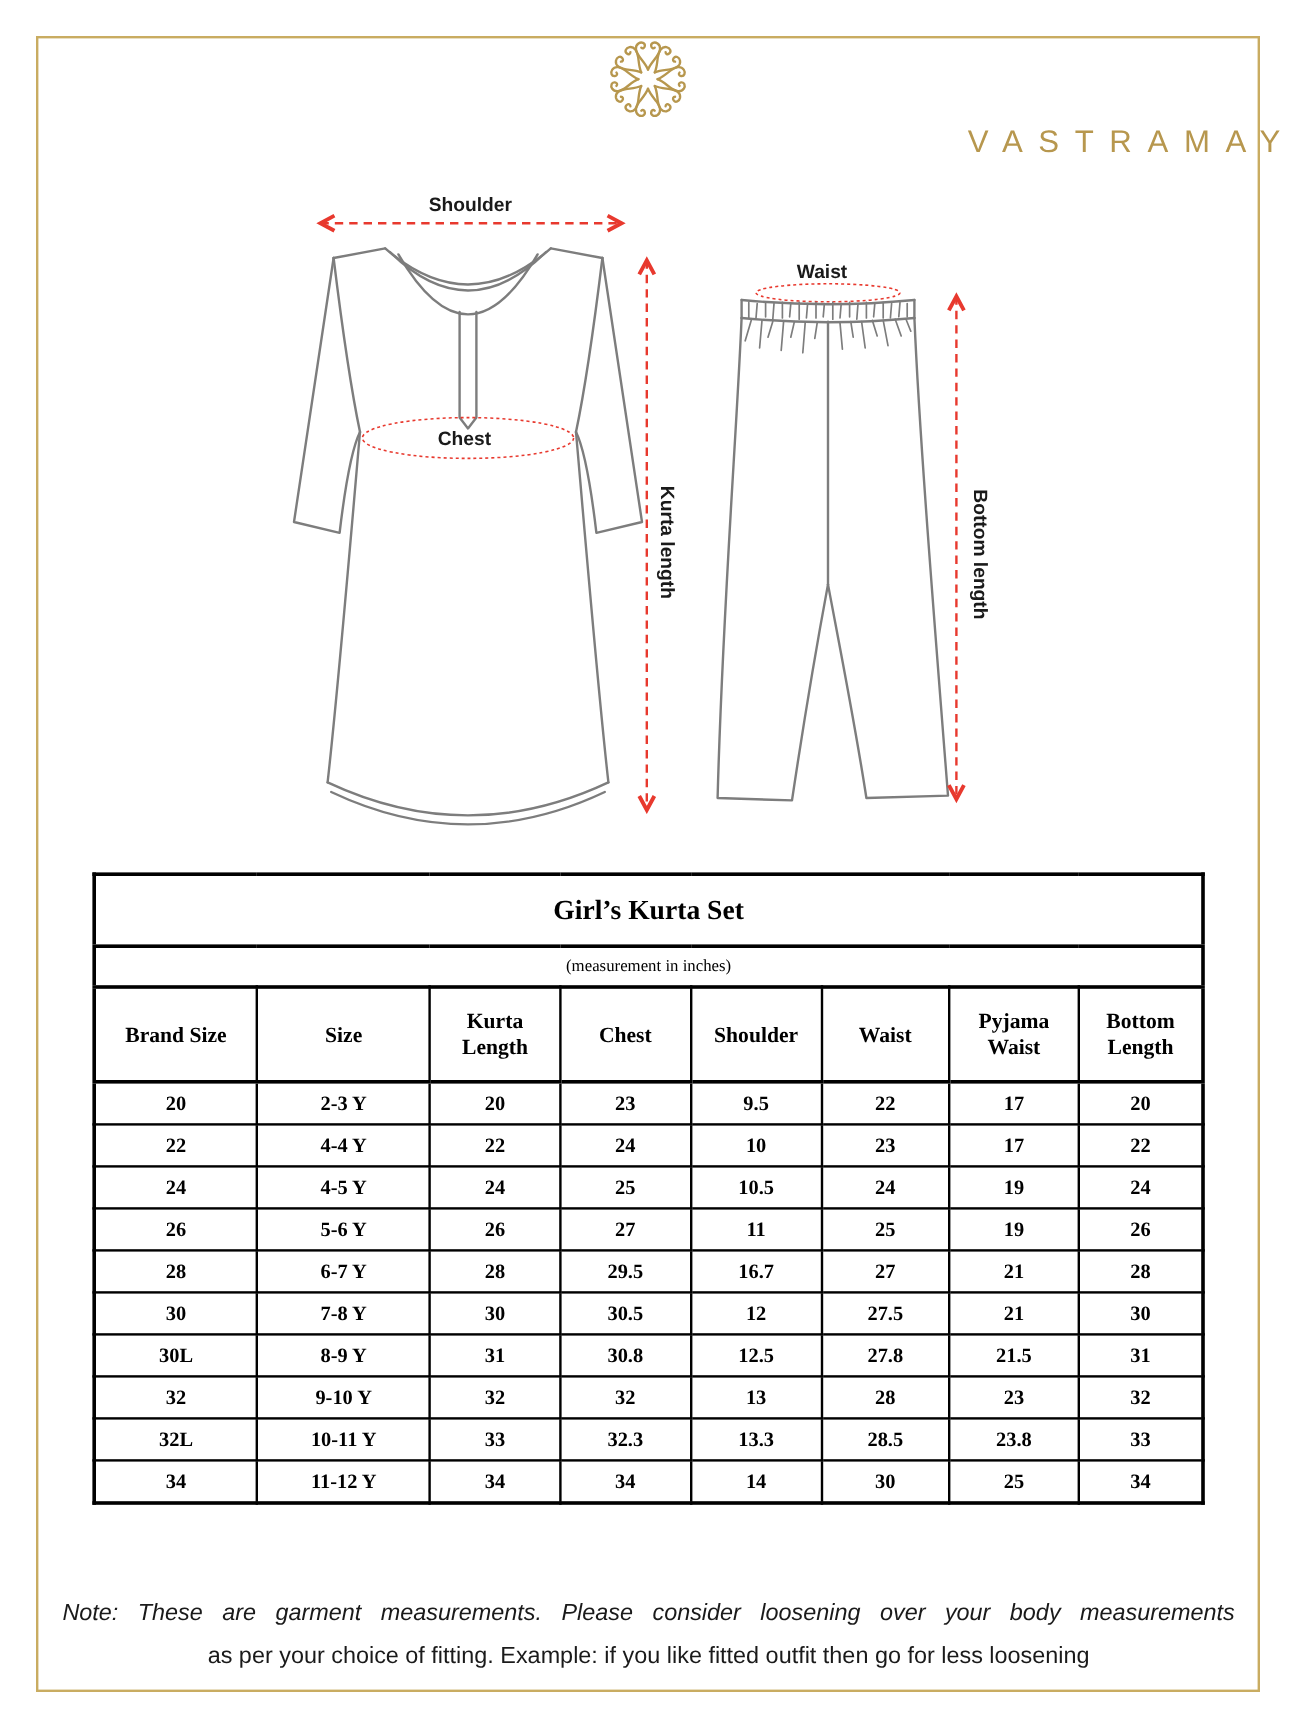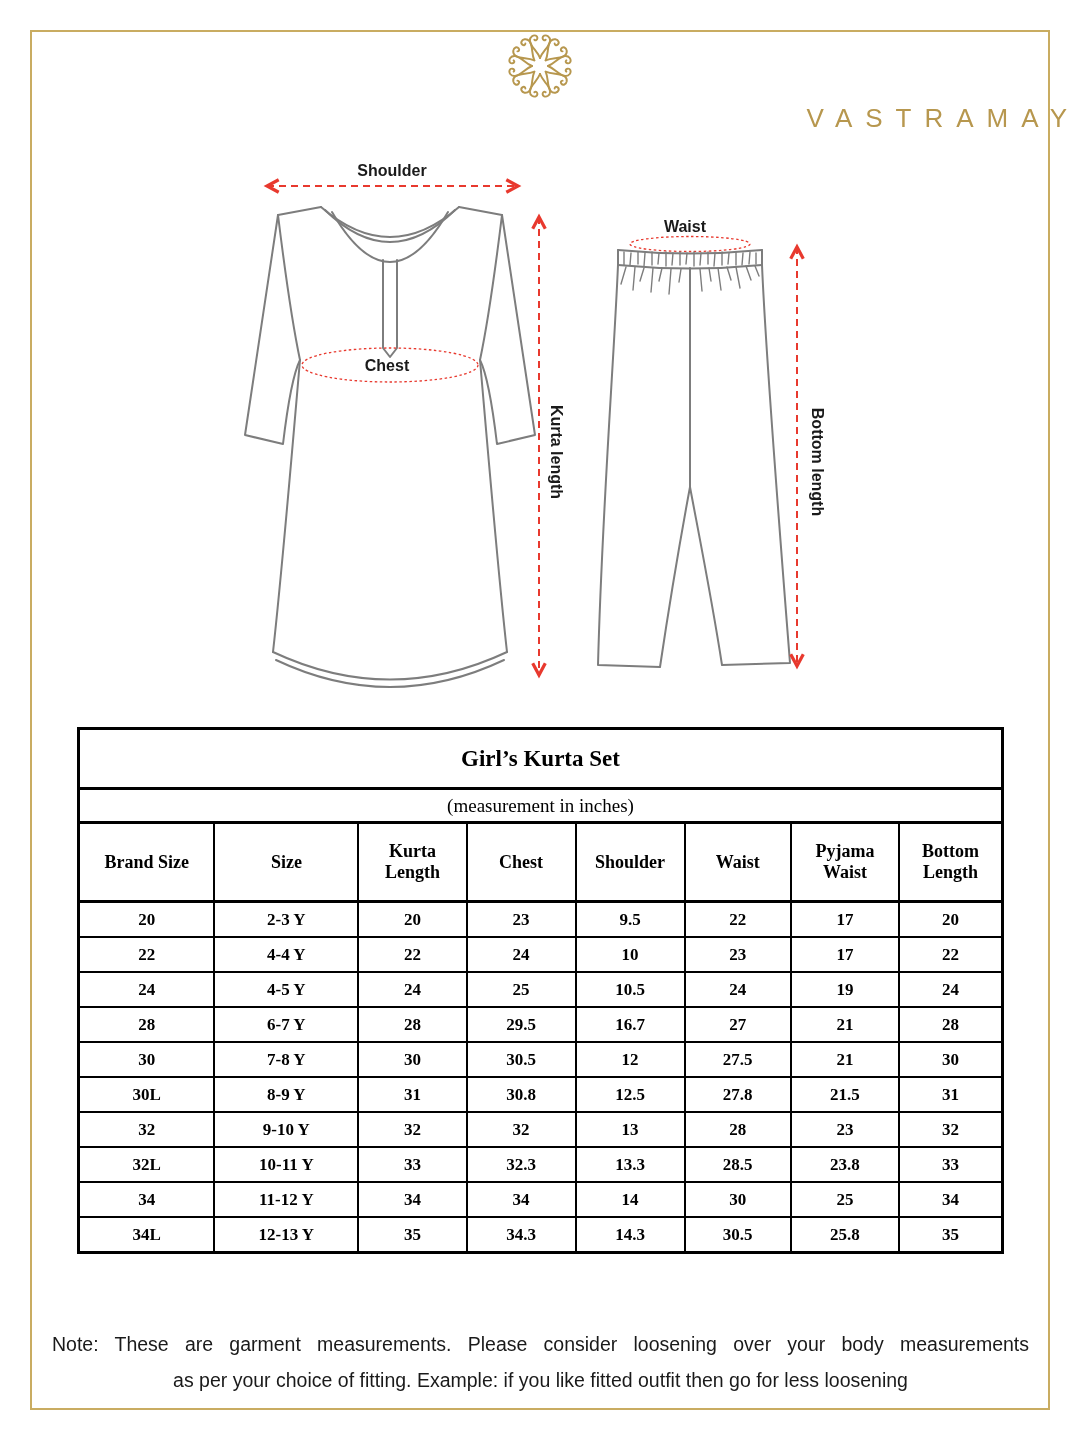--- a/index.html
+++ b/index.html
@@ -27,26 +27,26 @@
   .measure{stroke:#e8392e;stroke-width:2;fill:none;stroke-dasharray:7 5;}
   .measure-dot{stroke:#e8392e;stroke-width:1.3;fill:none;stroke-dasharray:2.5 2.5;}
   .diagram-label{font-size:16px;font-weight:bold;fill:#1a1a1a;}
   
   .size-table{
     position:absolute;left:77px;top:727px;width:927px;
     border-collapse:collapse;border:3px solid #000;table-layout:fixed;font-family:Liberation Serif, serif;
   }
   .size-table td,.size-table th{text-align:center;vertical-align:middle;padding:0 2px;}
   .title-cell{height:57px;font-size:23px;font-weight:bold;border-bottom:3px solid #000;}
-  .subtitle-cell{height:31px;font-size:19px;font-weight:normal;border-bottom:3px solid #000;margin-left:20px;}
+  .subtitle-cell{height:31px;font-size:14px;font-weight:normal;border-bottom:3px solid #000;margin-left:20px;}
   .size-table th{height:76px;font-size:18px;font-weight:bold;border:2px solid #000;border-bottom:3px solid #000;}
   .size-table td.cell{height:33px;font-size:17px;font-weight:bold;border:2px solid #000;}
   
   .note{position:absolute;left:52px;top:1326px;width:977px;font-size:19.5px;line-height:36px;color:#1a1a1a;}
-  .note-line1{text-align:justify;text-align-last:justify;}
+  .note-line1{text-align:justify;text-align-last:justify;font-style:italic;}
   .note-line2{text-align:center;}
 </style>
 </head>
 <body>
 
 <div class="frame"></div>
 
 <div class="logo">
   <svg class="emblem" width="64" height="64" viewBox="-36 -36 72 72" aria-hidden="true">
     <g stroke="#b7974e" fill="none" stroke-width="2.2" stroke-linecap="round">
@@ -206,20 +206,30 @@
         <td class="cell">24</td>
         <td class="cell">4-5 Y</td>
         <td class="cell">24</td>
         <td class="cell">25</td>
         <td class="cell">10.5</td>
         <td class="cell">24</td>
         <td class="cell">19</td>
         <td class="cell">24</td>
       </tr>
 
+      <tr>
+        <td class="cell">26</td>
+        <td class="cell">5-6 Y</td>
+        <td class="cell">26</td>
+        <td class="cell">27</td>
+        <td class="cell">11</td>
+        <td class="cell">25</td>
+        <td class="cell">19</td>
+        <td class="cell">26</td>
+      </tr>
 
       <tr>
         <td class="cell">28</td>
         <td class="cell">6-7 Y</td>
         <td class="cell">28</td>
         <td class="cell">29.5</td>
         <td class="cell">16.7</td>
         <td class="cell">27</td>
         <td class="cell">21</td>
         <td class="cell">28</td>
@@ -273,29 +283,19 @@
         <td class="cell">34</td>
         <td class="cell">11-12 Y</td>
         <td class="cell">34</td>
         <td class="cell">34</td>
         <td class="cell">14</td>
         <td class="cell">30</td>
         <td class="cell">25</td>
         <td class="cell">34</td>
       </tr>
 
-      <tr>
-        <td class="cell">34L</td>
-        <td class="cell">12-13 Y</td>
-        <td class="cell">35</td>
-        <td class="cell">34.3</td>
-        <td class="cell">14.3</td>
-        <td class="cell">30.5</td>
-        <td class="cell">25.8</td>
-        <td class="cell">35</td>
-      </tr>
     </tbody>
 </table>
 
 <div class="note">
   <div class="note-line1">Note: These are garment measurements. Please consider loosening over your body measurements</div>
   <div class="note-line2">as per your choice of fitting. Example: if you like fitted outfit then go for less loosening</div>
 </div>
 
 </body></html>

